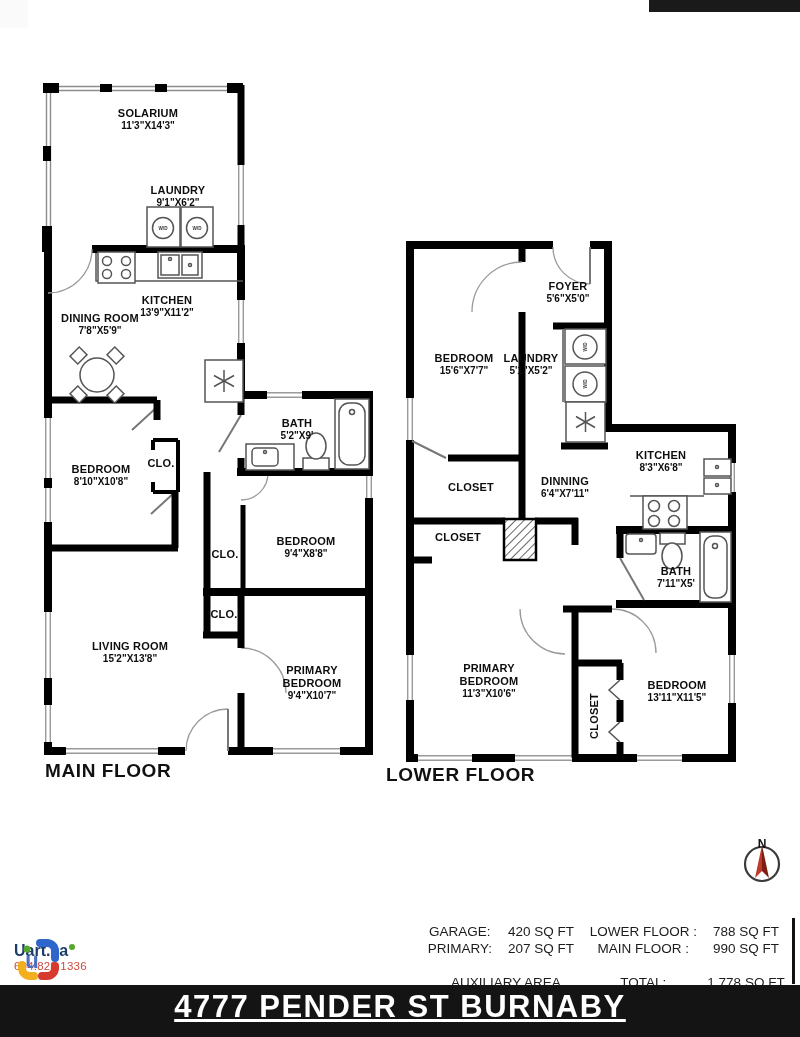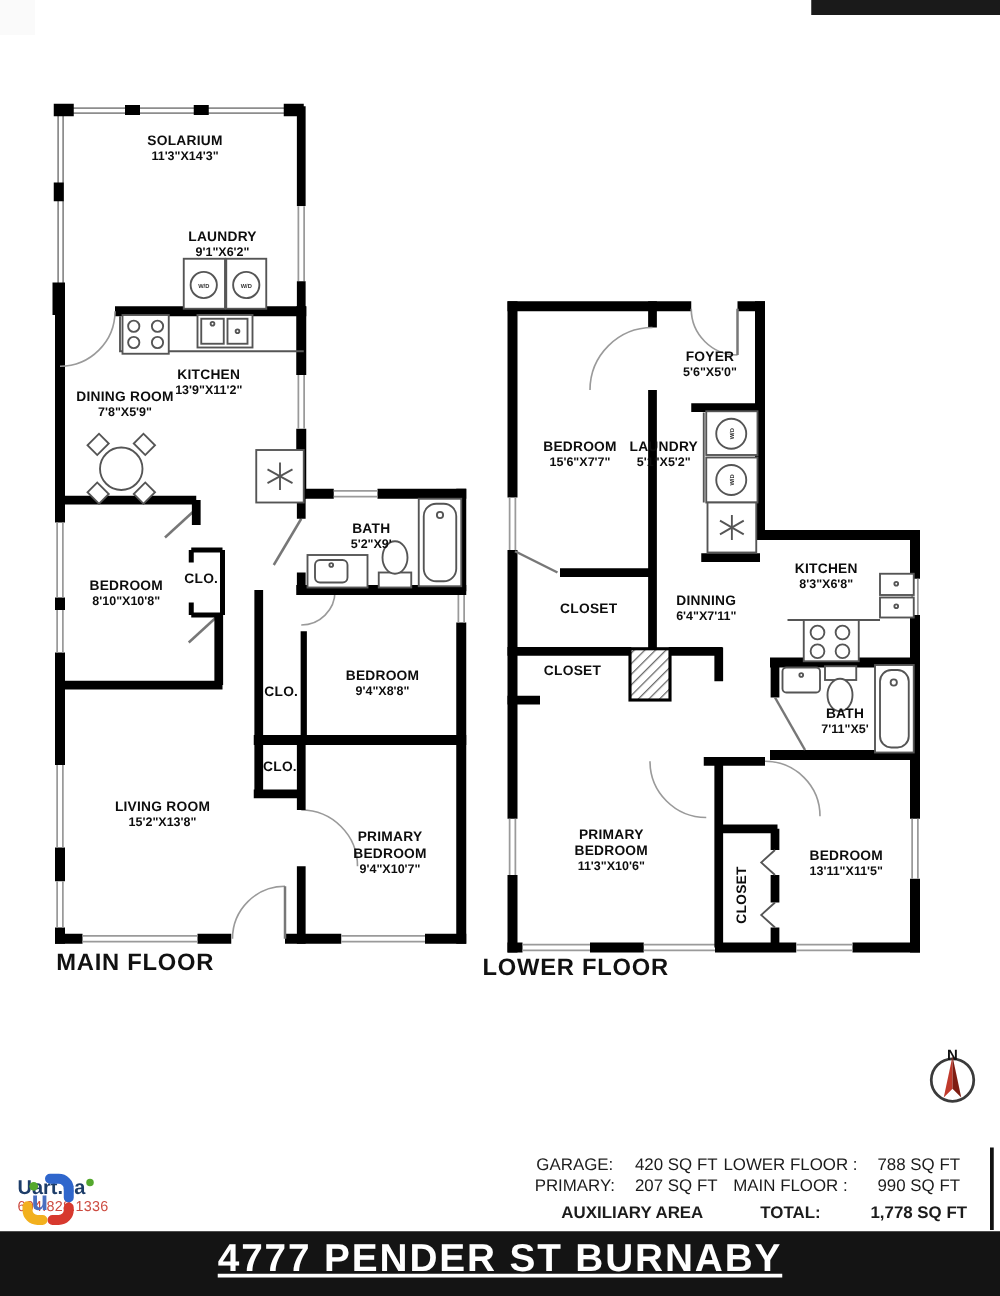--- a/index.html
+++ b/index.html
@@ -32,22 +32,22 @@
   .ftitle{position:absolute;font:bold 19px "Liberation Sans",sans-serif;color:#111;letter-spacing:.6px;z-index:3;}
   
   .logo{position:absolute;left:14px;top:934px;display:flex;align-items:flex-start;z-index:4;}
   .logo-txt{margin-top:8px;}
   .brand{font:bold 16px "Liberation Sans",sans-serif;color:#1d3d69;position:relative;}
   .bdot{display:inline-block;width:6px;height:6px;border-radius:50%;background:#54a82d;vertical-align:super;margin-left:1px;}
   .phone{font:11.5px "Liberation Sans",sans-serif;color:#cc4b40;letter-spacing:.2px;}
   .asum{position:absolute;top:924px;display:grid;grid-template-columns:auto 86px;column-gap:6px;
         font:13.5px/16.5px "Liberation Sans",sans-serif;color:#1c1c1c;text-align:center;z-index:4;}
   .asum-left{right:216px;}
-  .asum-right{right:22px;}
-  .asum .b{font-weight:bold;margin-top:5px;}
+  .asum-right{right:11px;}
+  .asum .b{font-weight:normal;margin-top:18px;}
   .asum .span2{grid-column:1 / span 2;}
   .vr{position:absolute;left:792px;top:918px;width:2.5px;height:66px;background:#111;z-index:4;}
   .abar{position:absolute;left:0;top:985px;width:800px;height:52px;background:#141414;text-align:center;z-index:5;}
   .addr{font:bold 31px/1 "Liberation Sans",sans-serif;color:#fff;letter-spacing:1.5px;margin-top:6px;text-decoration:underline;}
   .disc{font:11px "Liberation Sans",sans-serif;color:#e2e2e2;letter-spacing:.6px;margin-top:4px;}
 </style>
 </head>
 <body>
 
 <div class="canvas">

